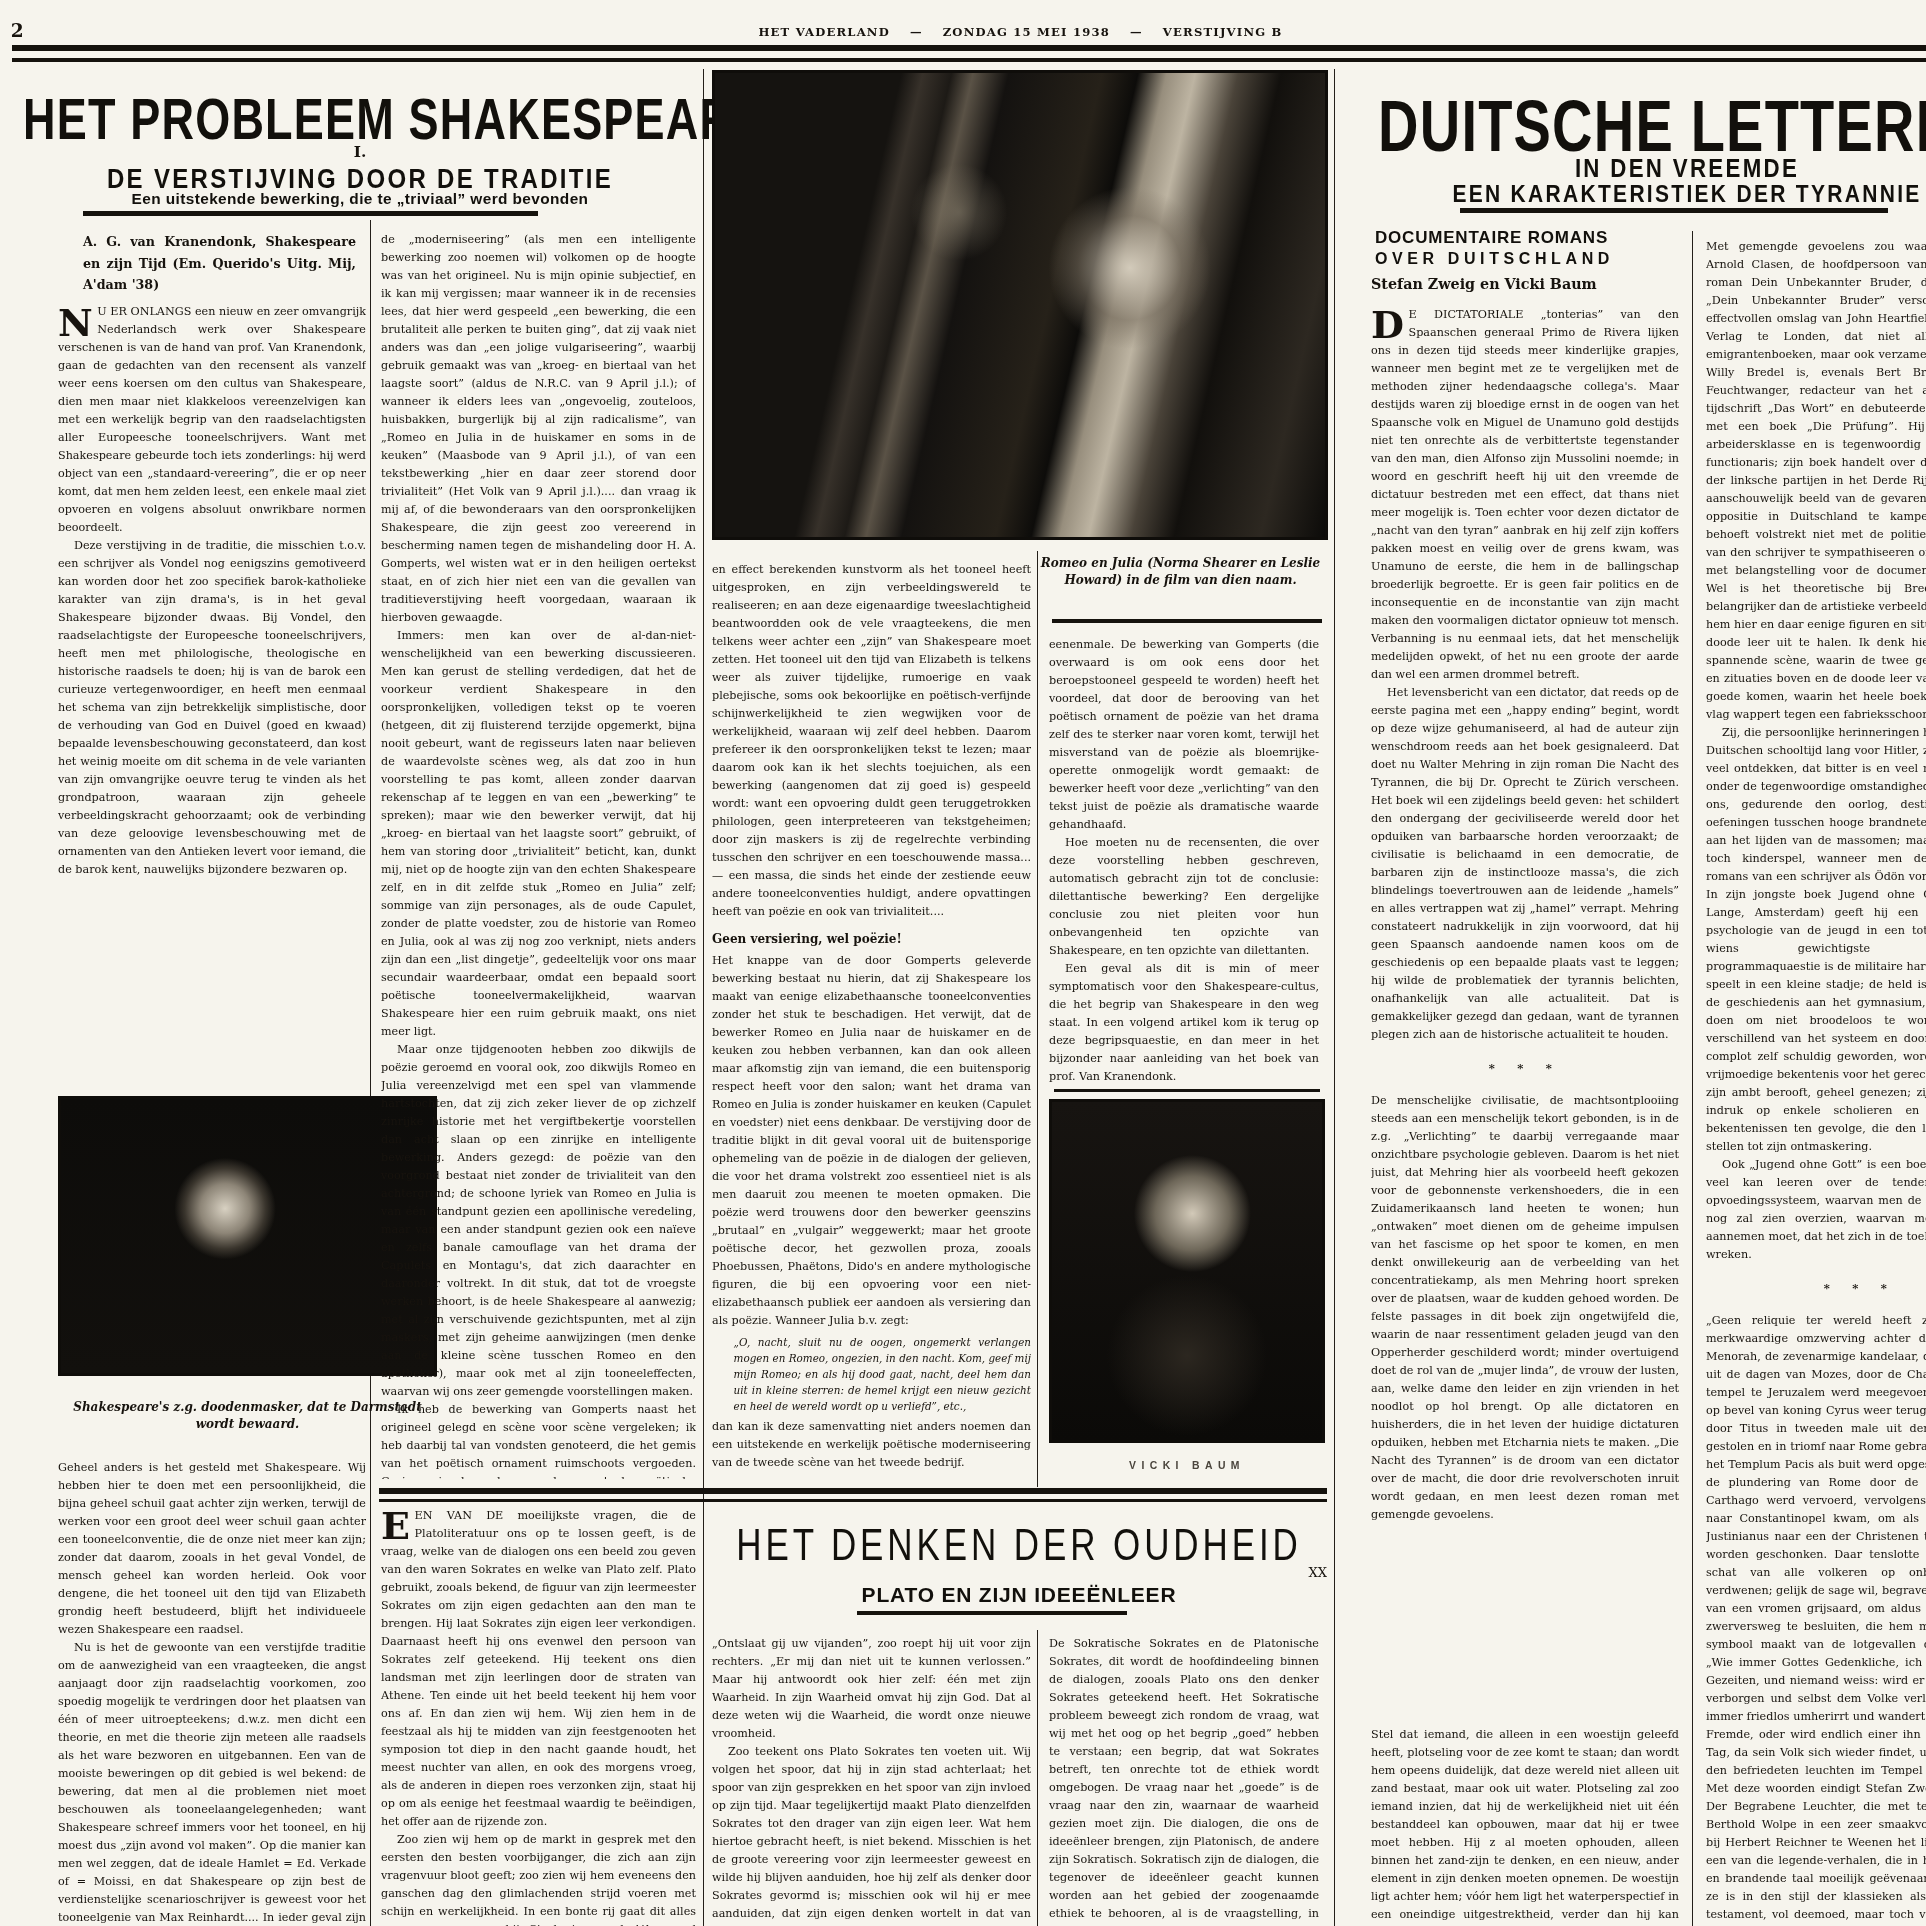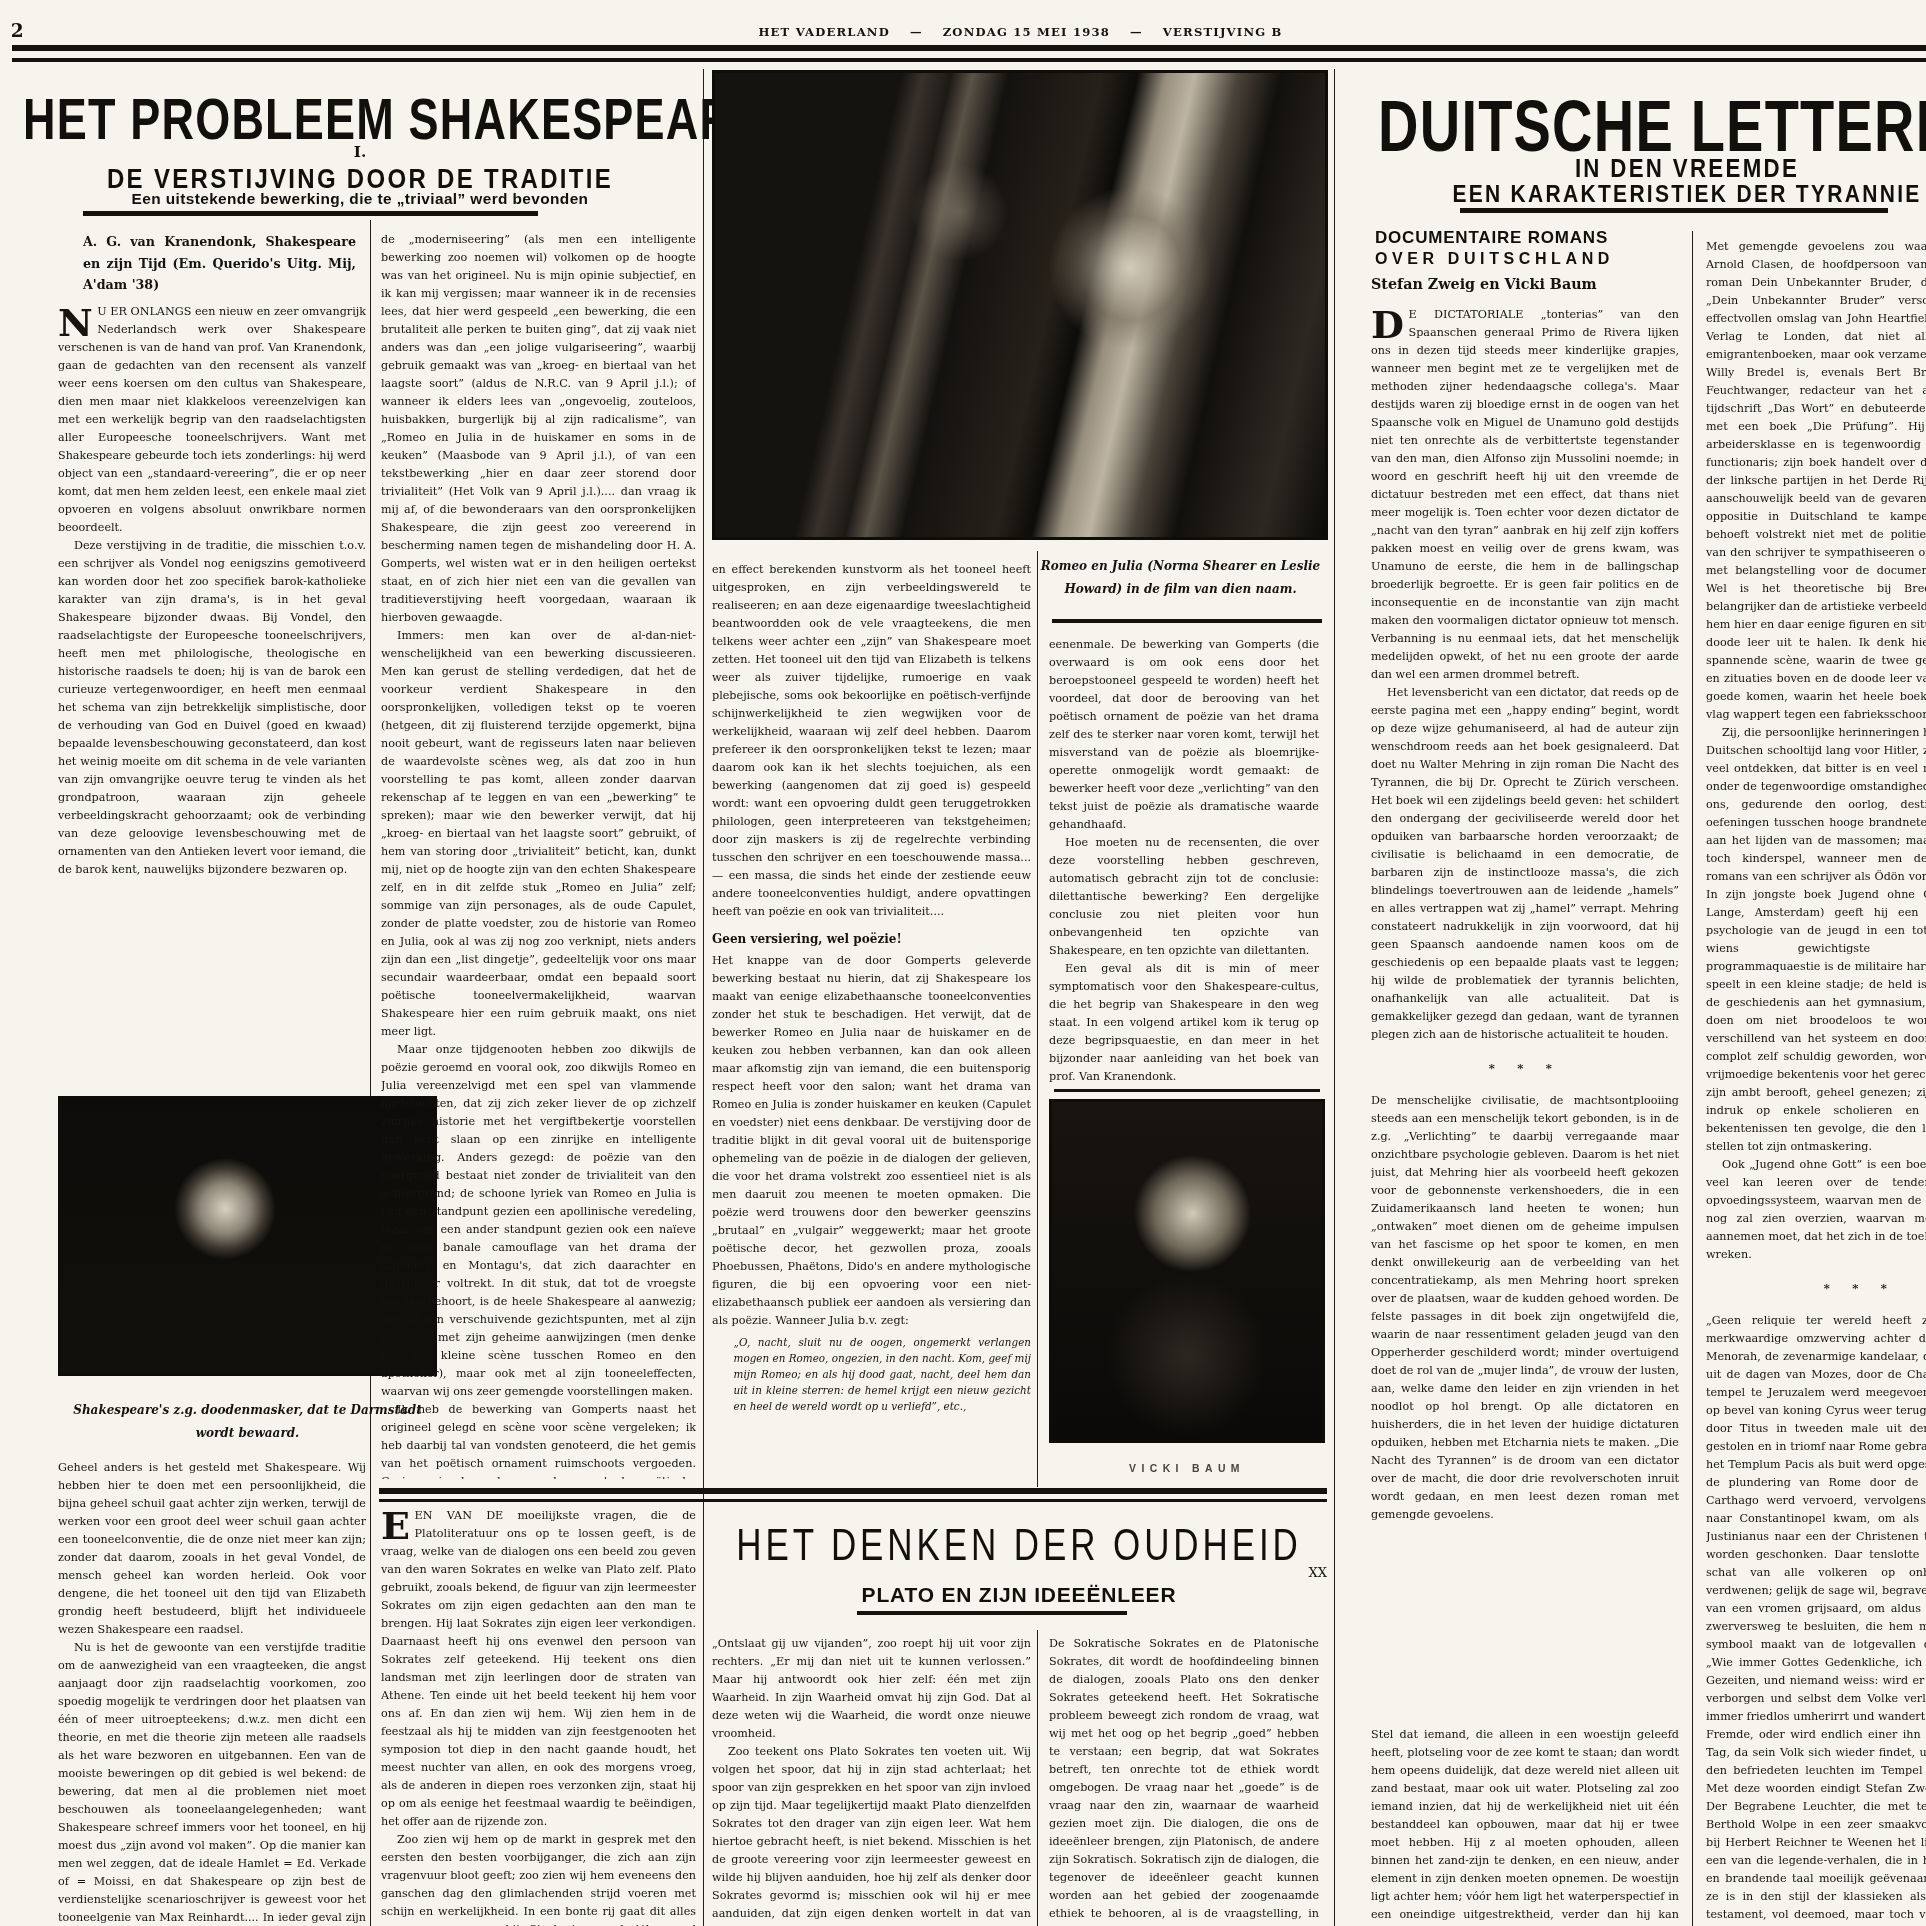--- a/index.html
+++ b/index.html
@@ -19,21 +19,21 @@
        line-height:18px;text-align:justify;color:#17130e;}
   .p{margin:0;text-indent:16px;}
   .p.ni{text-indent:0;}
   .intro{font-weight:bold;font-size:12.7px;line-height:21.6px;text-align:justify;
          padding:0 10px 0 25px;text-indent:0;margin:0 0 7.7px 0;}
   .dc{float:left;font-size:38px;line-height:31px;padding:3.1px 4.6px 0 0;font-weight:bold;}
   .colsub{font-weight:bold;font-size:12px;text-indent:0;margin:8.5px 0 4.6px 0;font-family:"DejaVu Serif",serif;}
   .verse{font-style:italic;padding-left:21.6px;text-indent:0;font-size:10.4px;line-height:16px;margin:3.9px 0;}
   .sep{text-align:center;letter-spacing:9.2px;font-weight:bold;font-size:11.6px;line-height:25px;text-indent:0;}
   .caption{position:absolute;font-style:italic;font-weight:bold;text-align:center;
-           font-size:12px;line-height:23px;color:#17130e;}
+           font-size:12px;line-height:17px;color:#17130e;}
   .photo{position:absolute;border:3.9px solid #0f0d0a;box-sizing:border-box;}
   #romeo-photo{background:
      radial-gradient(circle 116px at 68% 42%, rgba(216,208,192,.9), rgba(120,110,95,.55) 45%, transparent 70%),
      radial-gradient(circle 69px at 40% 30%, rgba(150,140,120,.5), transparent 70%),
      linear-gradient(103deg,#151310 0%,#151310 26%,#37312a 29%,#1d1a16 33%,#5a5246 36%,#141210 41%,
         #262119 54%,#0d0c0a 59%,#978e7d 63%,#bdb4a2 67%,#4a4339 73%,#12100d 79%,#2d2821 91%,#0c0b09 100%);}
   #mask-photo{background:
      radial-gradient(circle 65px at 44% 40%, #d8d1c2, #8d8577 38%, #3a352d 62%, transparent 78%),
      linear-gradient(#0d0c0a,#12100d);}
   #baum-photo{background:
@@ -99,20 +99,21 @@
   <p class="p">Immers: men kan over de al-dan-niet-wenschelijkheid van een bewerking discussieeren. Men kan gerust de stelling verdedigen, dat het de voorkeur verdient Shakespeare in den oorspronkelijken, volledigen tekst op te voeren (hetgeen, dit zij fluisterend terzijde opgemerkt, bijna nooit gebeurt, want de regisseurs laten naar believen de waardevolste scènes weg, als dat zoo in hun voorstelling te pas komt, alleen zonder daarvan rekenschap af te leggen en van een „bewerking” te spreken); maar wie den bewerker verwijt, dat hij „kroeg- en biertaal van het laagste soort” gebruikt, of hem van storing door „trivialiteit” beticht, kan, dunkt mij, niet op de hoogte zijn van den echten Shakespeare zelf, en in dit zelfde stuk „Romeo en Julia” zelf; sommige van zijn personages, als de oude Capulet, zonder de platte voedster, zou de historie van Romeo en Julia, ook al was zij nog zoo verknipt, niets anders zijn dan een „list dingetje”, gedeeltelijk voor ons maar secundair waardeerbaar, omdat een bepaald soort poëtische tooneelvermakelijkheid, waarvan Shakespeare hier een ruim gebruik maakt, ons niet meer ligt.</p>
   <p class="p">Maar onze tijdgenooten hebben zoo dikwijls de poëzie geroemd en vooral ook, zoo dikwijls Romeo en Julia vereenzelvigd met een spel van vlammende hartstochten, dat zij zich zeker liever de op zichzelf zinrijke historie met het vergiftbekertje voorstellen dan acht slaan op een zinrijke en intelligente bewerking. Anders gezegd: de poëzie van den voorgrond bestaat niet zonder de trivialiteit van den achtergrond; de schoone lyriek van Romeo en Julia is van één standpunt gezien een apollinische veredeling, maar van een ander standpunt gezien ook een naïeve en zelfs banale camouflage van het drama der Capulets en Montagu's, dat zich daarachter en daaronder voltrekt. In dit stuk, dat tot de vroegste werken behoort, is de heele Shakespeare al aanwezig; met al zijn verschuivende gezichtspunten, met al zijn maskers, met zijn geheime aanwijzingen (men denke aan de kleine scène tusschen Romeo en den apotheker), maar ook met al zijn tooneeleffecten, waarvan wij ons zeer gemengde voorstellingen maken.</p>
   <p class="p">Ik heb de bewerking van Gomperts naast het origineel gelegd en scène voor scène vergeleken; ik heb daarbij tal van vondsten genoteerd, die het gemis van het poëtisch ornament ruimschoots vergoeden. Curieus is b.v. de soepele en toch poëtische moderniseering van de tweede scène (begin) van het derde bedrijf. Waar de vulgariteit en trivialiteit zitten, ontgaat mij te</p>
 </div>
 
 <div class="col" style="left:712px;top:561px;width:319px;height:919px;">
   <p class="p ni">en effect berekenden kunstvorm als het tooneel heeft uitgesproken, en zijn verbeeldingswereld te realiseeren; en aan deze eigenaardige tweeslachtigheid beantwoordden ook de vele vraagteekens, die men telkens weer achter een „zijn” van Shakespeare moet zetten. Het tooneel uit den tijd van Elizabeth is telkens weer als zuiver tijdelijke, rumoerige en vaak plebejische, soms ook bekoorlijke en poëtisch-verfijnde schijnwerkelijkheid te zien wegwijken voor de werkelijkheid, waaraan wij zelf deel hebben. Daarom prefereer ik den oorspronkelijken tekst te lezen; maar daarom ook kan ik het slechts toejuichen, als een bewerking (aangenomen dat zij goed is) gespeeld wordt: want een opvoering duldt geen teruggetrokken philologen, geen interpreteeren van tekstgeheimen; door zijn maskers is zij de regelrechte verbinding tusschen den schrijver en een toeschouwende massa... — een massa, die sinds het einde der zestiende eeuw andere tooneelconventies huldigt, andere opvattingen heeft van poëzie en ook van trivialiteit....</p>
   <p class="colsub">Geen versiering, wel poëzie!</p>
   <p class="p ni">Het knappe van de door Gomperts geleverde bewerking bestaat nu hierin, dat zij Shakespeare los maakt van eenige elizabethaansche tooneelconventies zonder het stuk te beschadigen. Het verwijt, dat de bewerker Romeo en Julia naar de huiskamer en de keuken zou hebben verbannen, kan dan ook alleen maar afkomstig zijn van iemand, die een buitensporig respect heeft voor den salon; want het drama van Romeo en Julia is zonder huiskamer en keuken (Capulet en voedster) niet eens denkbaar. De verstijving door de traditie blijkt in dit geval vooral uit de buitensporige ophemeling van de poëzie in de dialogen der gelieven, die voor het drama volstrekt zoo essentieel niet is als men daaruit zou meenen te moeten opmaken. Die poëzie werd trouwens door den bewerker geenszins „brutaal” en „vulgair” weggewerkt; maar het groote poëtische decor, het gezwollen proza, zooals Phoebussen, Phaëtons, Dido's en andere mythologische figuren, die bij een opvoering voor een niet-elizabethaansch publiek eer aandoen als versiering dan als poëzie. Wanneer Julia b.v. zegt:</p>
   <p class="verse">„O, nacht, sluit nu de oogen, ongemerkt verlangen mogen en Romeo, ongezien, in den nacht. Kom, geef mij mijn Romeo; en als hij dood gaat, nacht, deel hem dan uit in kleine sterren: de hemel krijgt een nieuw gezicht en heel de wereld wordt op u verliefd”, etc.,</p>
+  <p class="p ni">dan kan ik deze samenvatting niet anders noemen dan een uitstekende en werkelijk poëtische moderniseering van de tweede scène van het tweede bedrijf.</p>
 </div>
 
 <div class="col" style="left:1049px;top:636px;width:270px;height:447px;">
   <p class="p ni">eenenmale. De bewerking van Gomperts (die overwaard is om ook eens door het beroepstooneel gespeeld te worden) heeft het voordeel, dat door de berooving van het poëtisch ornament de poëzie van het drama zelf des te sterker naar voren komt, terwijl het misverstand van de poëzie als bloemrijke-operette onmogelijk wordt gemaakt: de bewerker heeft voor deze „verlichting” van den tekst juist de poëzie als dramatische waarde gehandhaafd.</p>
   <p class="p">Hoe moeten nu de recensenten, die over deze voorstelling hebben geschreven, automatisch gebracht zijn tot de conclusie: dilettantische bewerking? Een dergelijke conclusie zou niet pleiten voor hun onbevangenheid ten opzichte van Shakespeare, en ten opzichte van dilettanten.</p>
   <p class="p">Een geval als dit is min of meer symptomatisch voor den Shakespeare-cultus, die het begrip van Shakespeare in den weg staat. In een volgend artikel kom ik terug op deze begripsquaestie, en dan meer in het bijzonder naar aanleiding van het boek van prof. Van Kranendonk.</p>
 
 </div>
 <div class="hrule" style="left:1054px;top:1089px;width:266px;height:3.1px;"></div>
 

